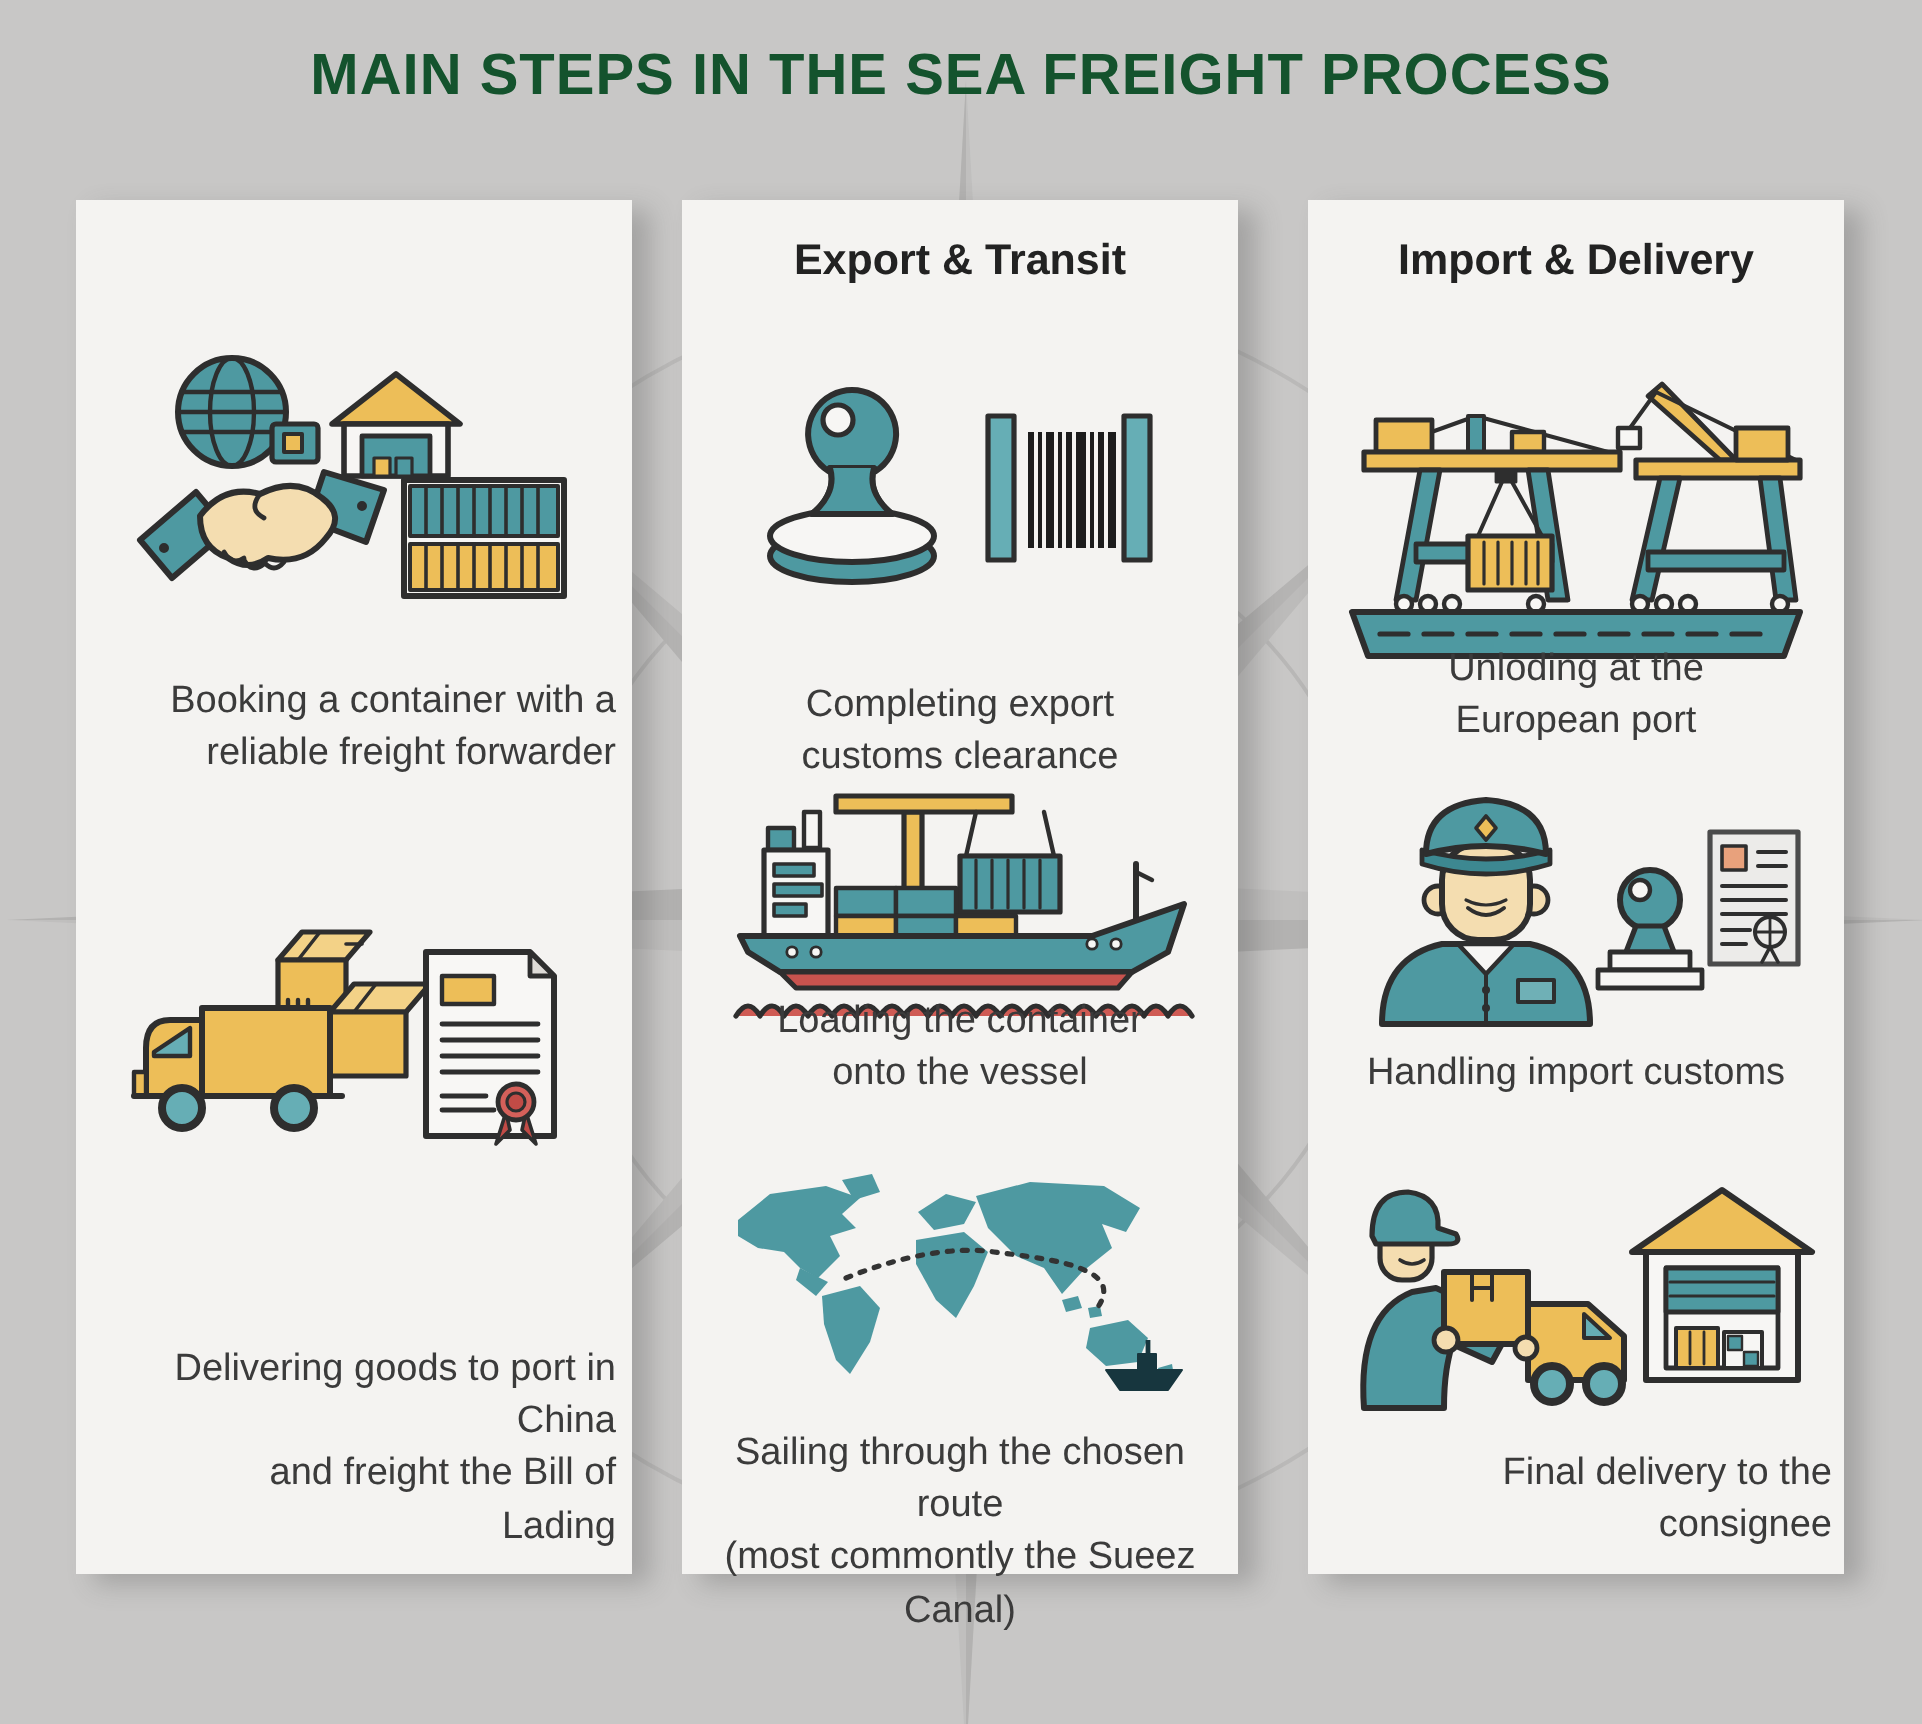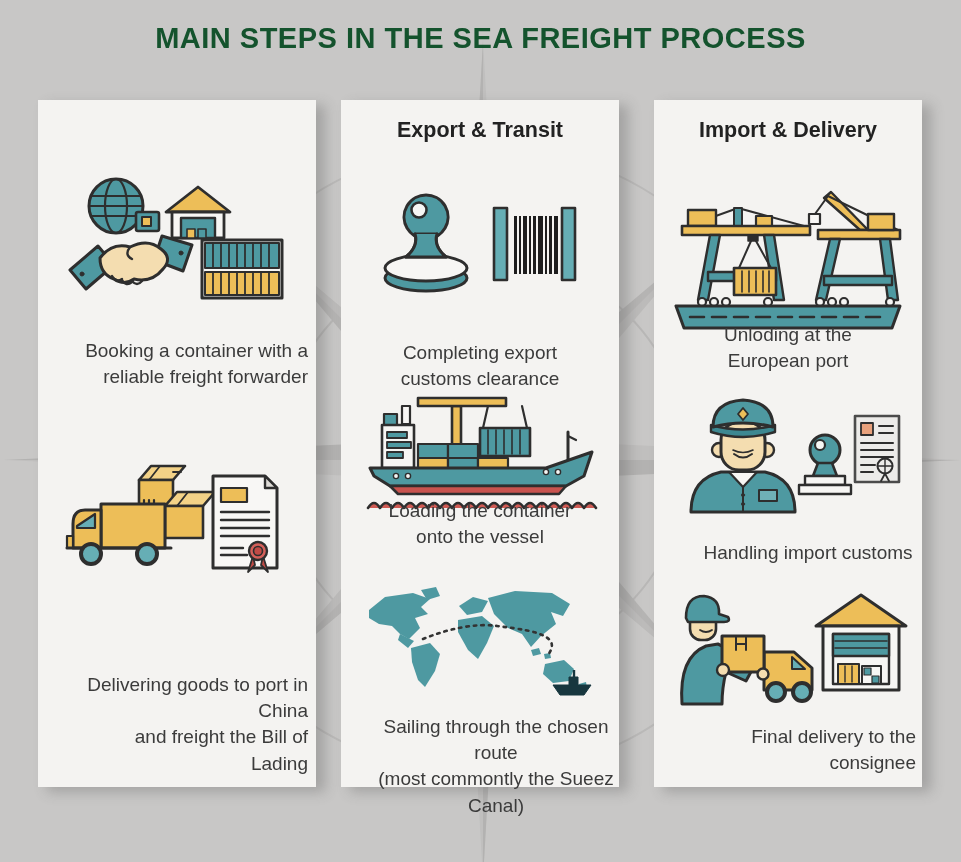--- a/index.html
+++ b/index.html
@@ -272,21 +272,21 @@
         </g>
         <path d="M68,55 C95,44 122,39 142,42 C166,45 181,47 191,53 C199,58 198,64 193,71" fill="none" stroke="#333" stroke-width="2.6" stroke-dasharray="2.5 5" stroke-linecap="round"></path>
         <g fill="#17363e" stroke="#17363e" stroke-linejoin="round">
           <polygon points="198,101 236,101 229,111 205,111"></polygon>
           <rect x="214" y="93" width="9" height="8"></rect>
           <line x1="219" y1="86" x2="219" y2="93" stroke-width="2.4"></line>
         </g>
       </svg>
     </div>
 
-    <p class="caption center" style="top:614px;margin-left:16px;">Sailing through the chosen route
+    <p class="caption center" style="top:614px;">Sailing through the chosen route
 (most commontly the Sueez Canal)</p>
   </div>
 
   <div class="card" style="left:654px;width:268px;">
     <h2>Import &amp; Delivery</h2>
 
     <div class="icon-box" style="top:86px;">
       <svg width="240" height="150" viewBox="0 0 240 150">
         <g stroke="#2e2e2e" stroke-linejoin="round" stroke-linecap="round">
 
@@ -377,21 +377,21 @@
           <line x1="188" y1="80" x2="200" y2="80" stroke-width="2"></line>
           <circle cx="212" cy="74" r="7.5" fill="none" stroke-width="2"></circle>
           <line x1="212" y1="66.5" x2="212" y2="81.5" stroke-width="1.4"></line>
           <line x1="204.5" y1="74" x2="219.5" y2="74" stroke-width="1.4"></line>
           <line x1="212" y1="81.5" x2="208" y2="89" stroke-width="1.8"></line>
           <line x1="212" y1="81.5" x2="216" y2="89" stroke-width="1.8"></line>
         </g>
       </svg>
     </div>
 
-    <p class="caption center" style="top:440px;margin-left:20px;">Handling import customs</p>
+    <p class="caption center" style="top:424px;">Handling import customs</p>
 
     <div class="icon-box" style="top:482px;">
       <svg width="244" height="124" viewBox="0 0 244 124">
         <g stroke="#2e2e2e" stroke-linejoin="round" stroke-linecap="round">
 
           <polygon points="150,44 195,13 240,44" fill="#edbe58" stroke-width="3"></polygon>
           <rect x="157" y="44" width="76" height="64" fill="#f7f6f4" stroke-width="3"></rect>
           <rect x="167" y="52" width="56" height="50" fill="#f7f6f4" stroke-width="2.4"></rect>
           <rect x="167" y="52" width="56" height="22" fill="#4e99a1" stroke-width="2.4"></rect>
           <line x1="169" y1="59" x2="221" y2="59" stroke-width="1.6"></line>

